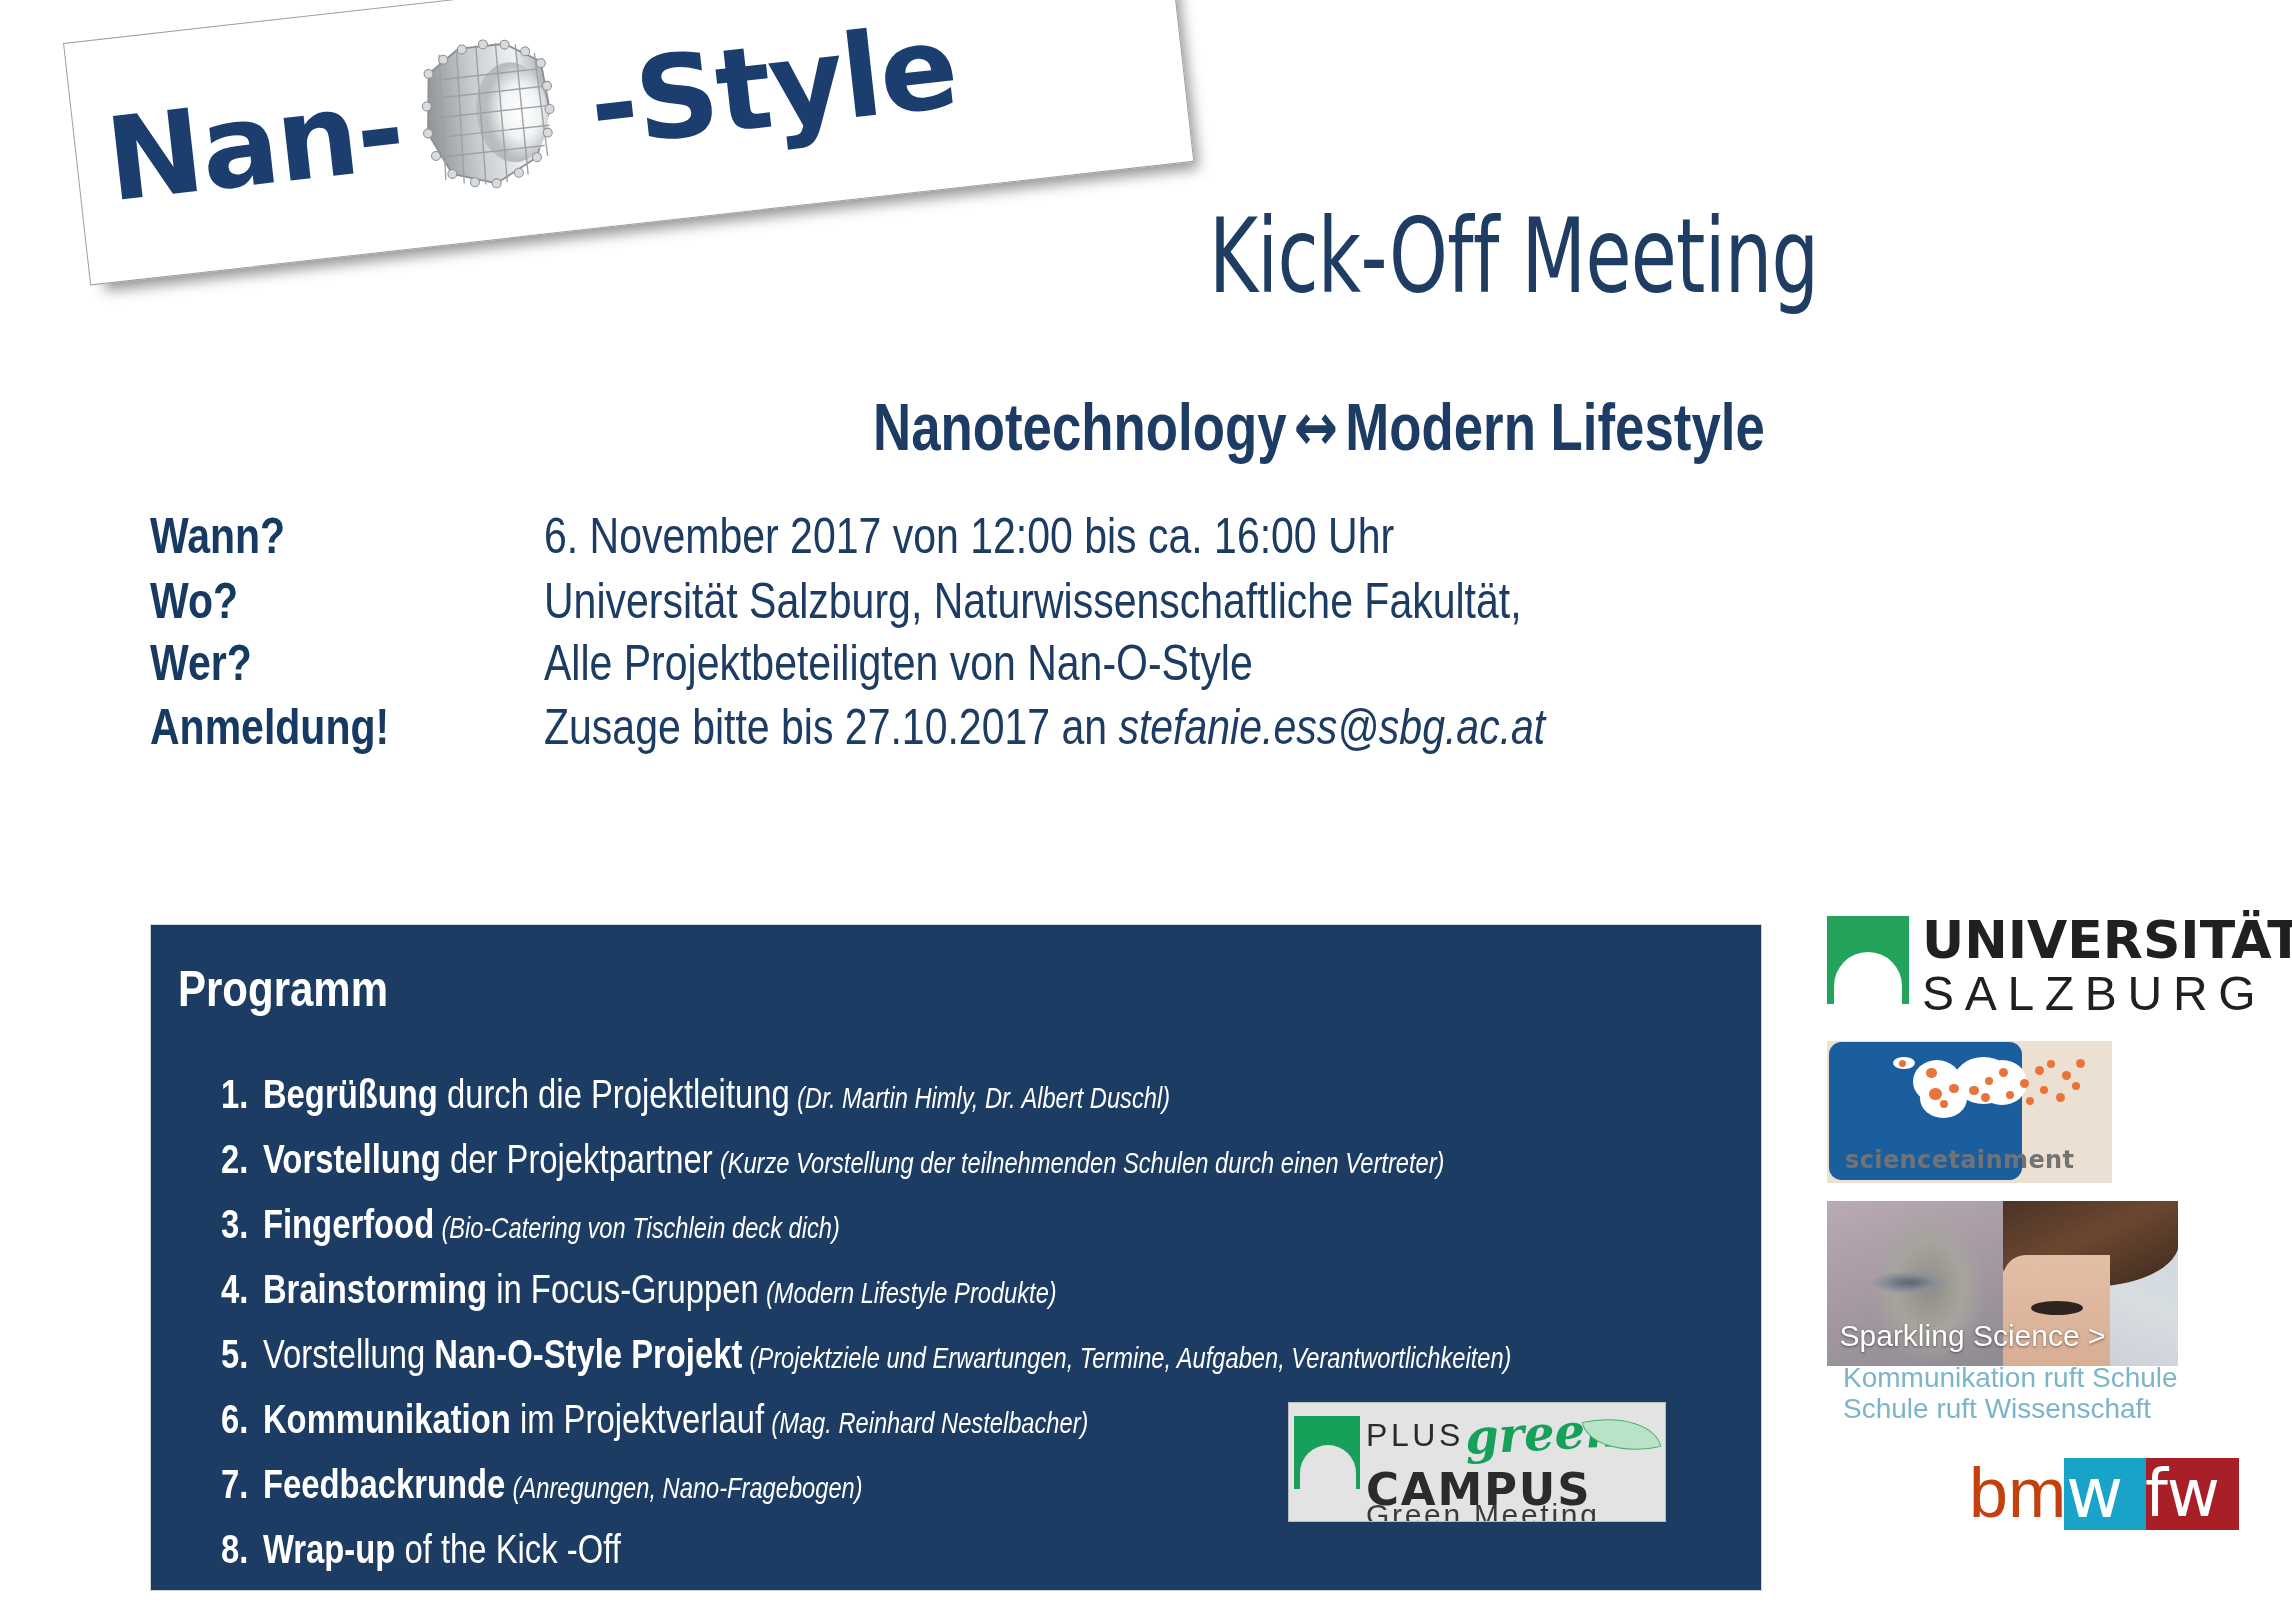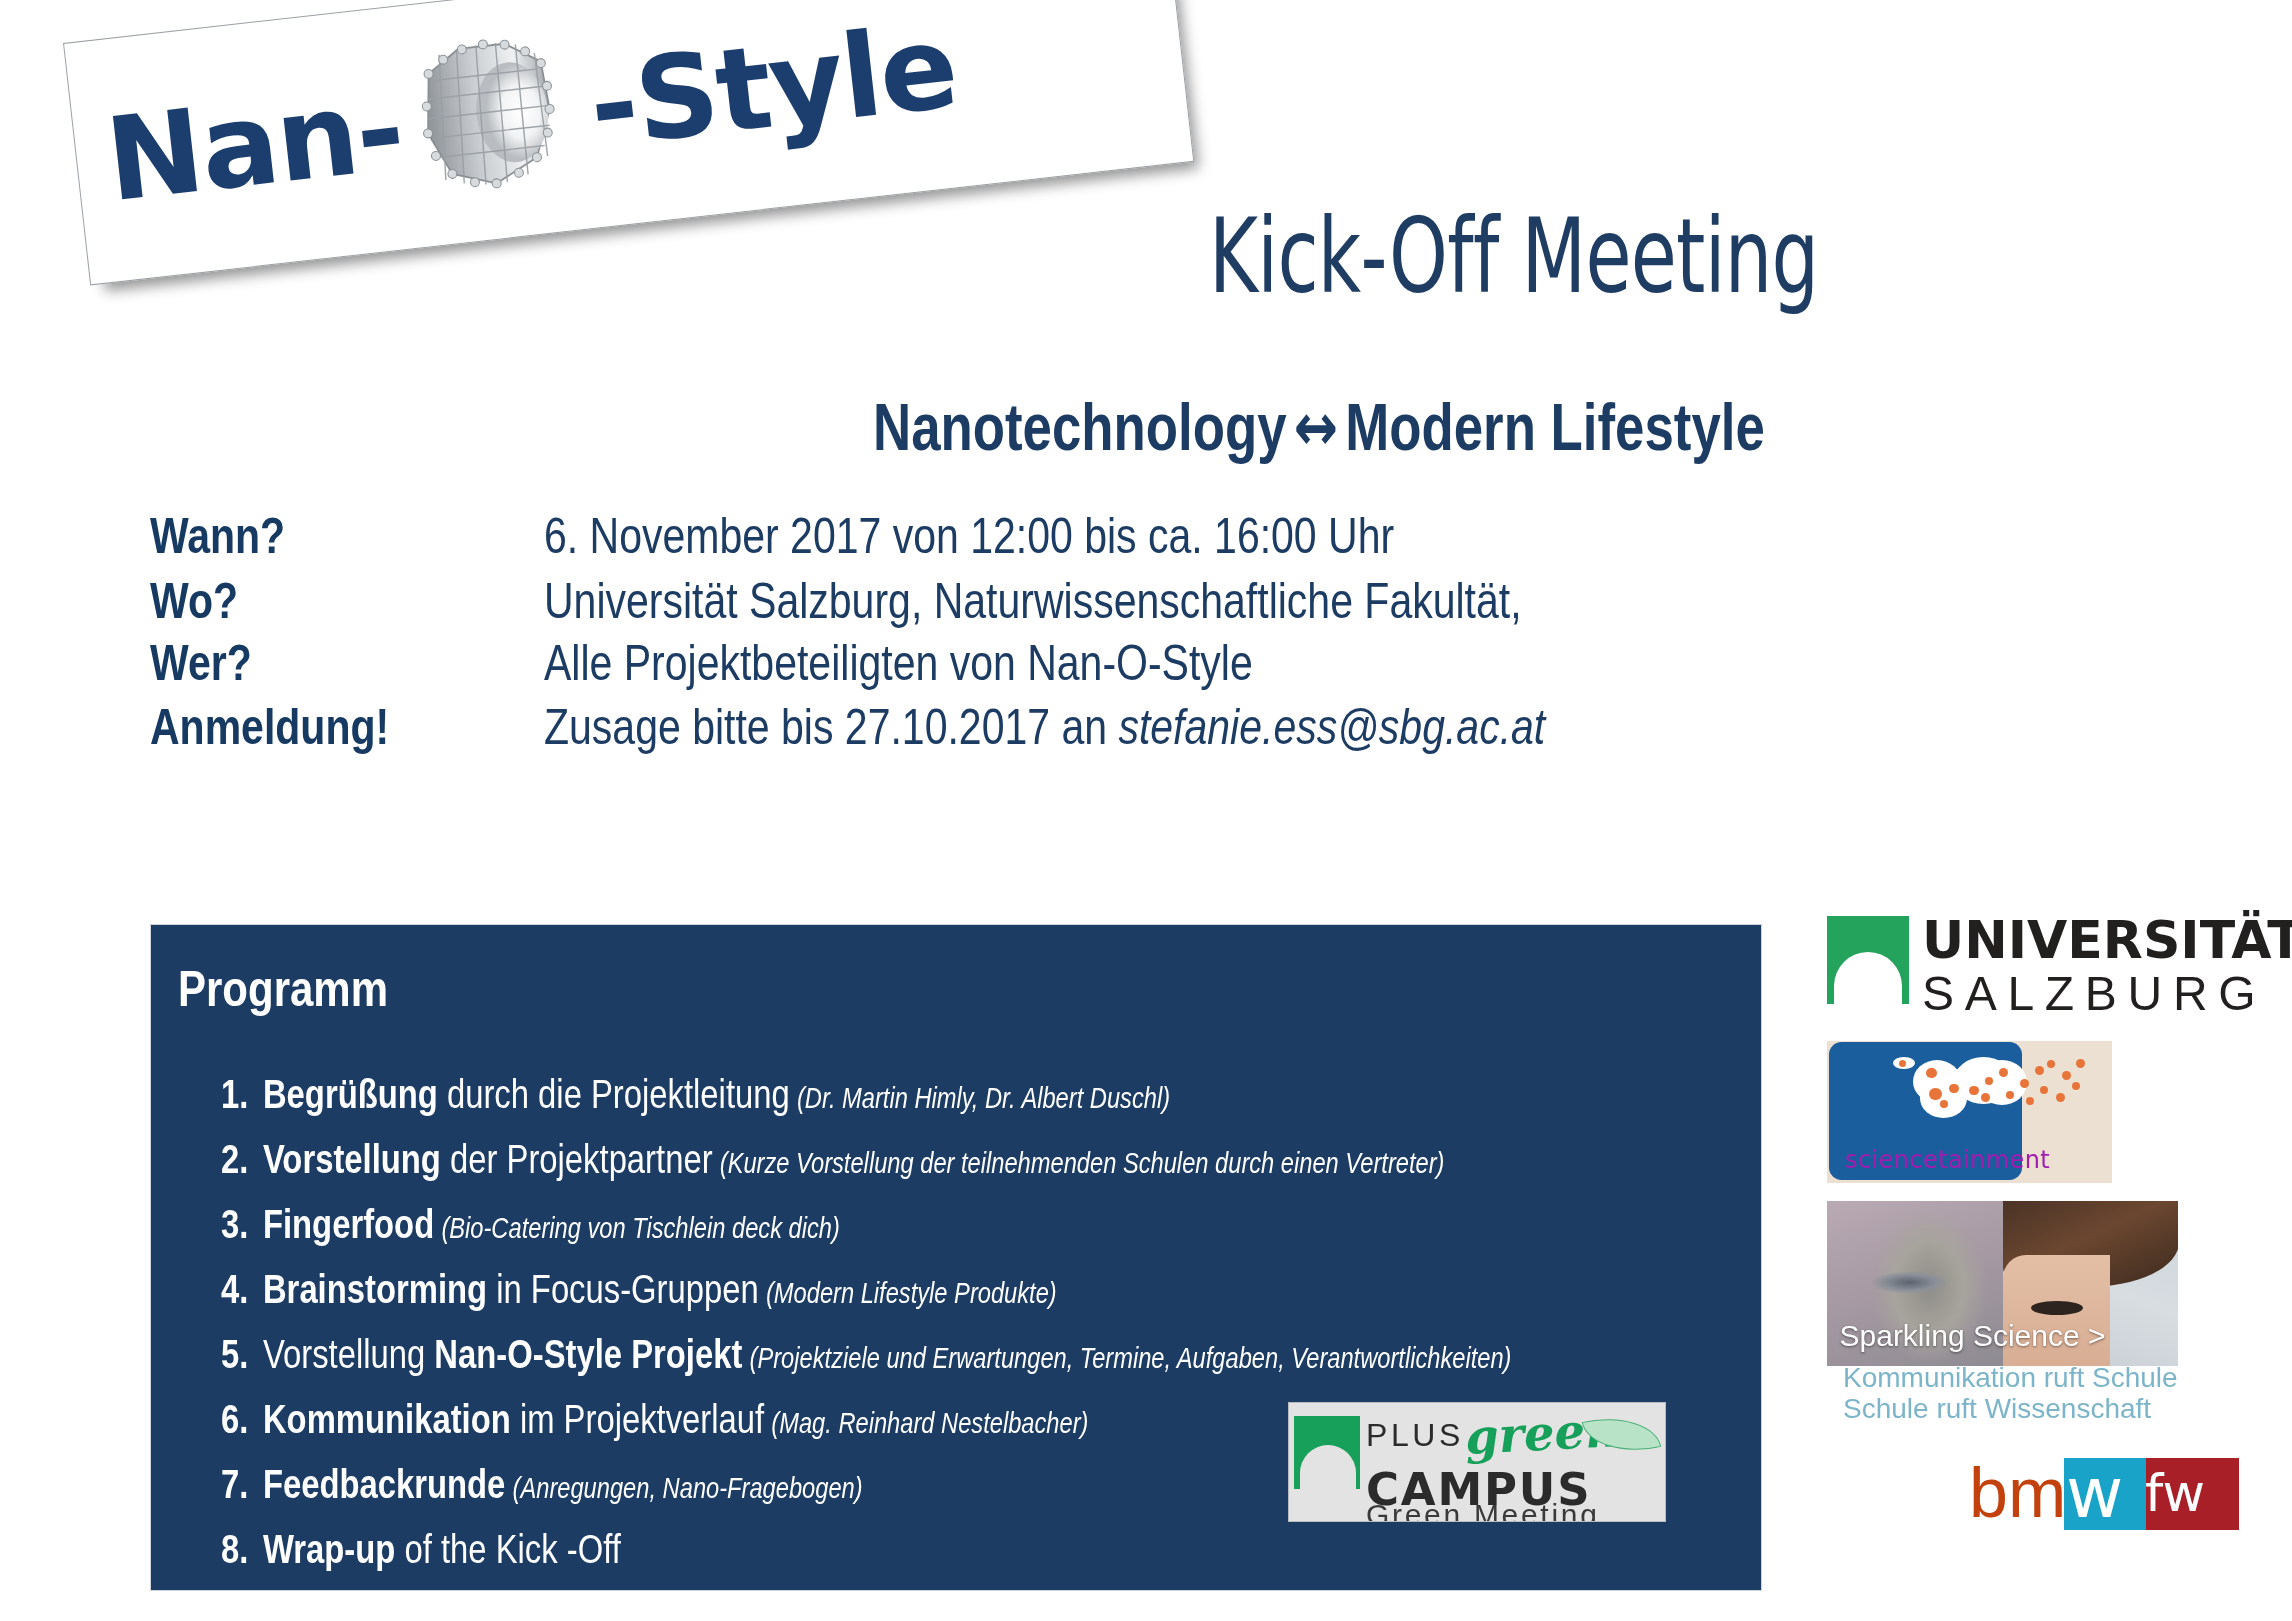--- a/index.html
+++ b/index.html
@@ -191,22 +191,22 @@
   
   #sciencetainment{
     position:relative;margin-top:12.5px;width:285px;height:142px;
     background:#ece0d2;overflow:hidden;
   }
   #st-blue{
     position:absolute;left:1.8px;top:1.8px;width:193px;height:138px;
     background:#1b5e9e;border-radius:12.5px 12.5px 12.5px 12.5px;
   }
   #st-label{
-    position:absolute;left:18px;bottom:9px;color:#a21caf;
-    font-weight:400;font-size:24px;letter-spacing:0.4px;
+    position:absolute;left:18px;bottom:9px;color:#737373;
+    font-weight:700;font-size:24px;letter-spacing:0.4px;
     font-family:"DejaVu Sans","Liberation Sans",sans-serif;
   }
   .st-dot{position:absolute;border-radius:50%;background:#e8743a;}
   .st-blob{position:absolute;background:#ffffff;border-radius:50%;}
 
   
   #sparkling{
     position:relative;margin-top:18px;width:351px;height:222px;overflow:hidden;
     background:#ffffff;
   }
@@ -269,21 +269,21 @@
     position:absolute;left:95px;top:5.4px;width:82px;height:72px;background:#1aa3c8;
   }
   #bm-red{
     position:absolute;left:177px;top:5.4px;width:93px;height:72px;background:#a81f27;
   }
   #bm-w{
     position:absolute;left:97px;top:0;font-size:70px;line-height:81px;
     color:#ffffff;font-family:"DejaVu Sans","Liberation Sans",sans-serif;
   }
   #bm-fw{
-    position:absolute;left:176px;top:0;font-size:52px;line-height:81px;
+    position:absolute;left:176px;top:0;font-size:65px;line-height:81px;
     color:#ffffff;font-family:"DejaVu Sans","Liberation Sans",sans-serif;
   }
 </style>
 </head>
 <body>
 
 <div id="logo-card">
   <span class="word">Nan-</span>
   <span id="nanotube">
     <svg viewBox="0 0 200 196" width="179" height="176" aria-hidden="true">

